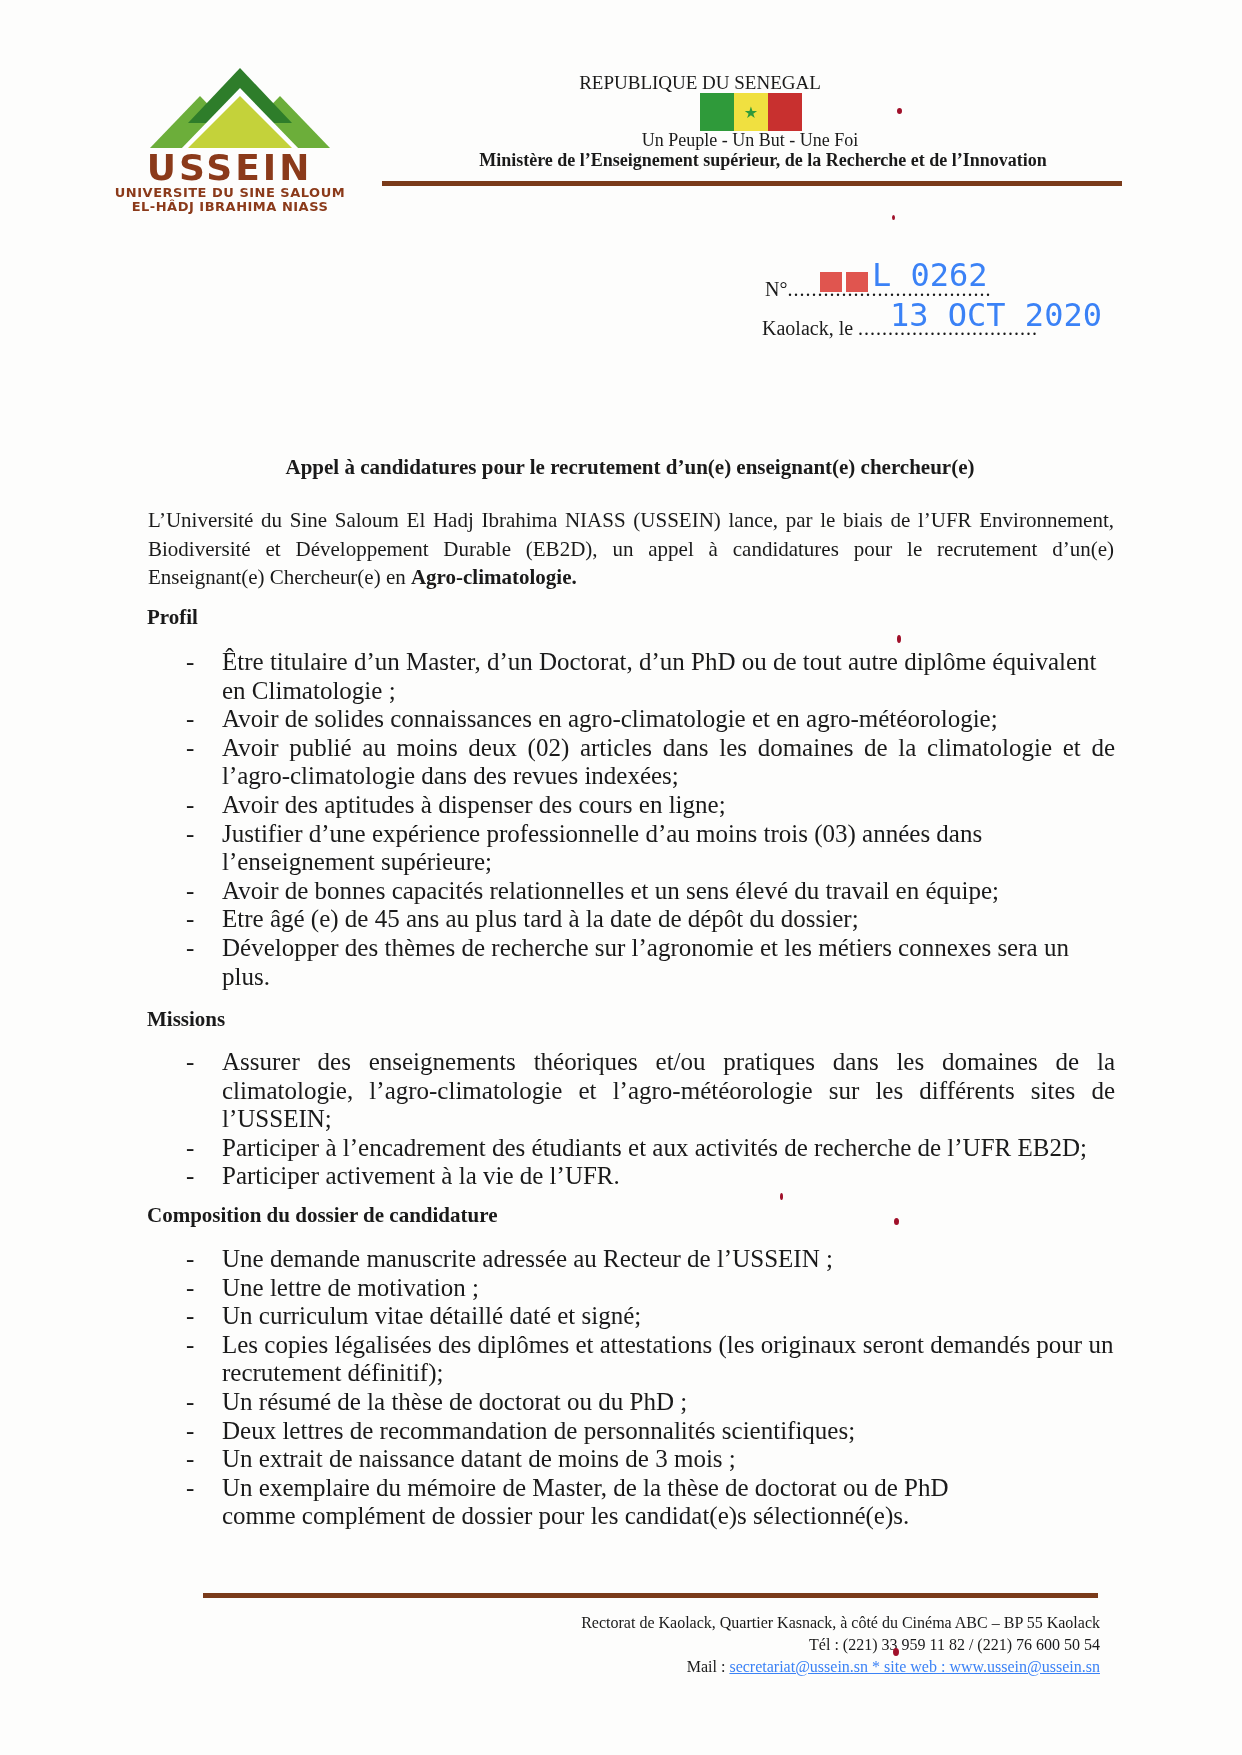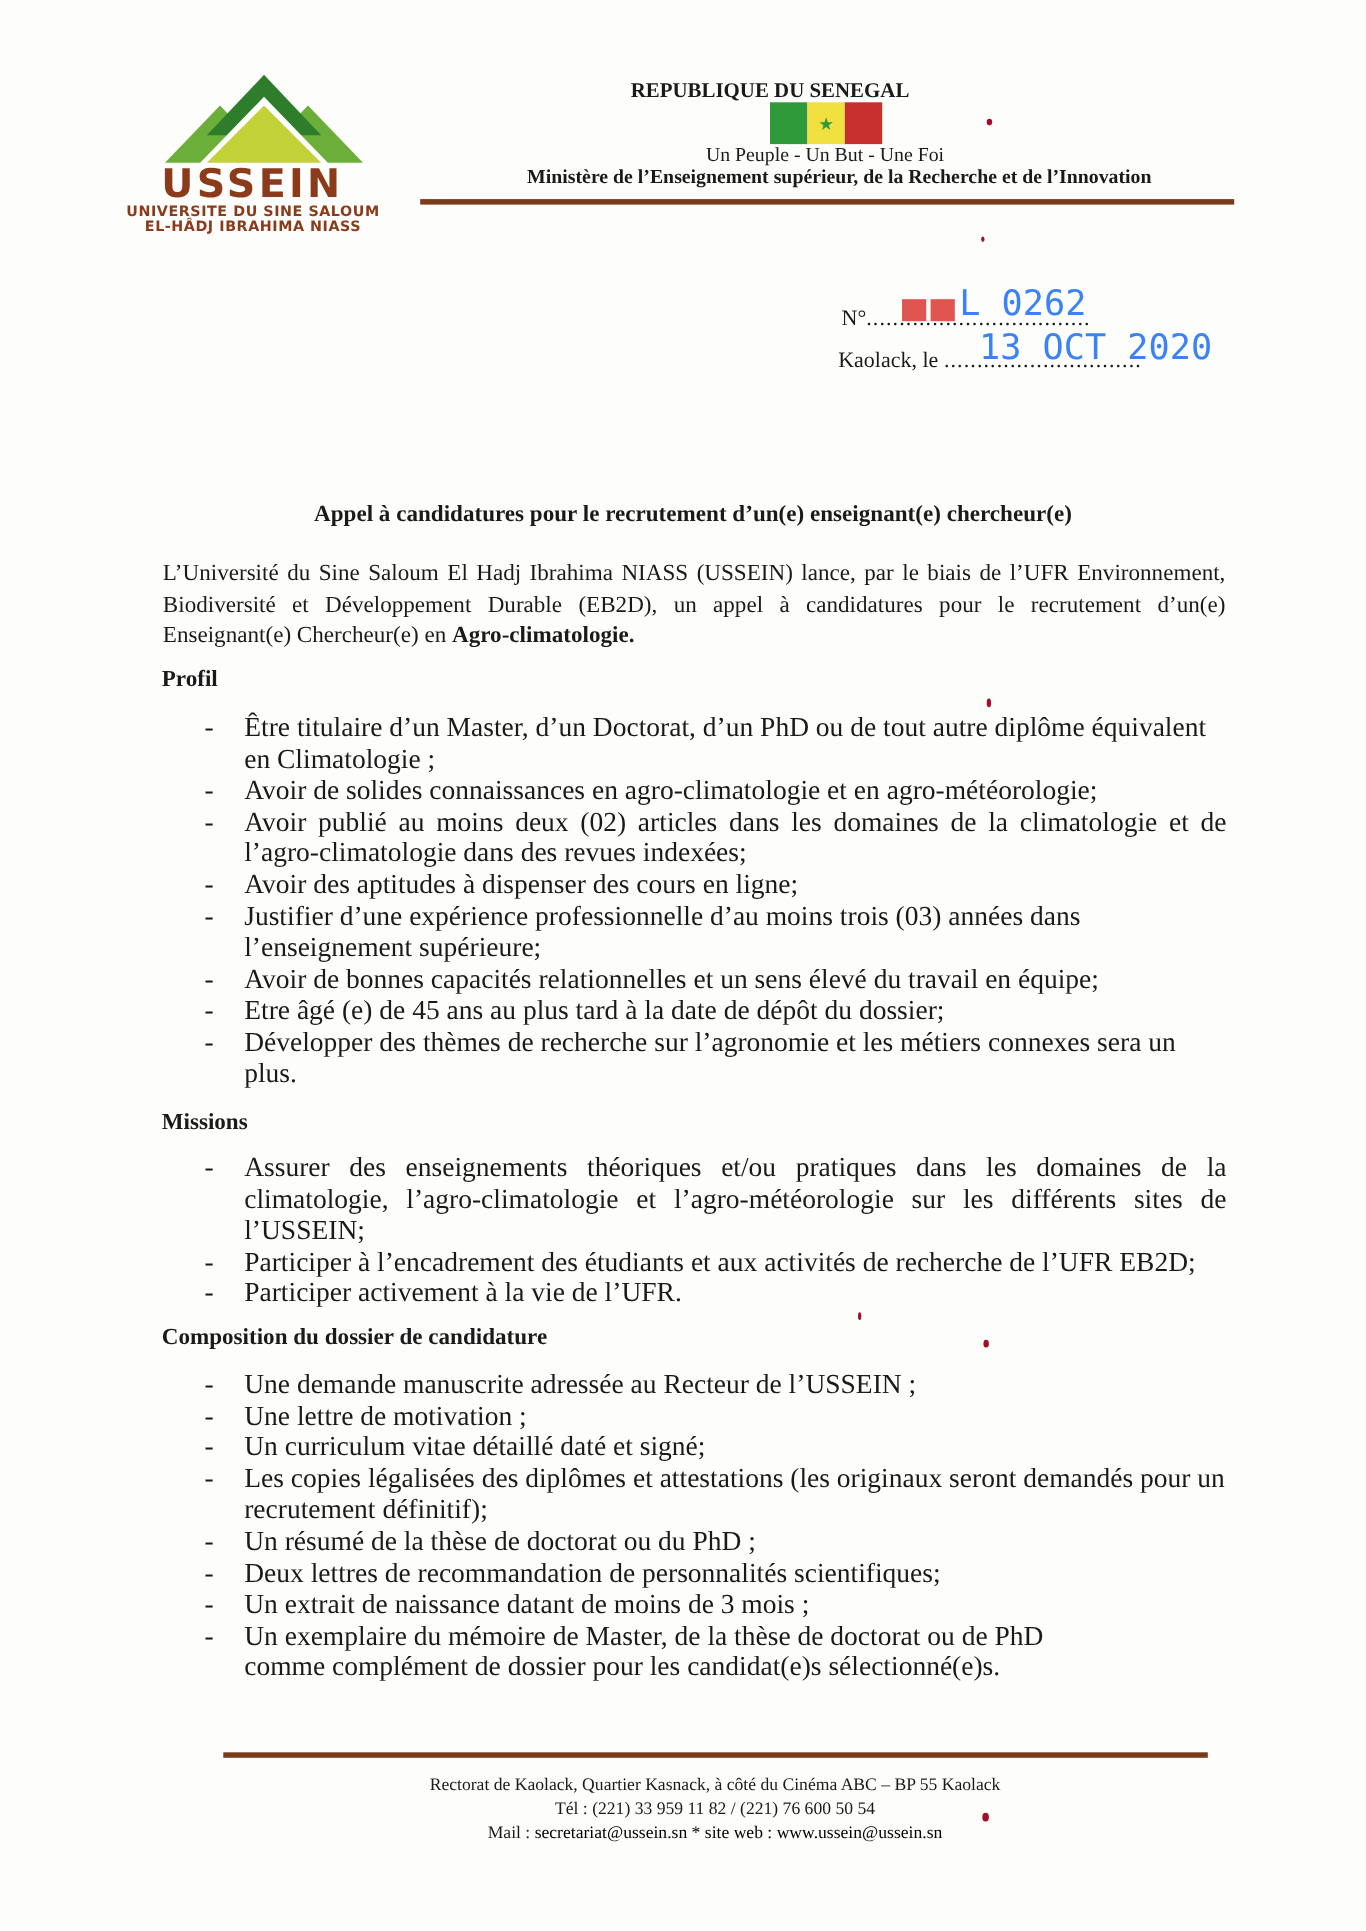--- a/index.html
+++ b/index.html
@@ -6,43 +6,43 @@
   body {
     width:1242px; height:1755px; background:#fdfdfc; position:relative; overflow:hidden;
     font-family: "Liberation Serif", serif; color:#1a1a1a;
   }
   .abs { position:absolute; }
   
   .logo { left:130px; top:68px; width:220px; height:150px; }
   .logo-word { left:122px; top:150px; width:215px; text-align:center; font-family:"DejaVu Sans", sans-serif; font-weight:bold; font-size:36px; letter-spacing:3px; color:#8b3a1a; line-height:36px; }
   .logo-sub { left:100px; width:260px; text-align:center; font-family:"DejaVu Sans", sans-serif; font-weight:bold; font-size:13px; color:#8b3a1a; letter-spacing:0.5px; line-height:15px; }
   
-  .rep { left:380px; top:72px; width:640px; text-align:center; font-weight:bold; font-size:19px; }
+  .rep { left:380px; top:72px; width:640px; text-align:center; font-weight:normal; font-size:19px; }
   .flag { left:700px; top:93px; width:102px; height:38px; display:flex; }
   .flag div { flex:1; position:relative; }
   .motto { left:380px; top:130px; width:740px; text-align:center; font-size:18px; }
   .ministry { left:393px; top:150px; width:740px; text-align:center; font-weight:bold; font-size:18px; }
   .rule { background:#7a3b1a; height:5px; }
   
   .num-line { left:765px; top:278px; font-size:20px; }
   .date-line { left:762px; top:317px; font-size:20px; }
   .dots { letter-spacing:1px; }
   .stamp { color:#3b82f6; font-family:"DejaVu Sans Mono", monospace; font-size:32px; }
   .stamp-block { display:inline-block; width:22px; height:20px; background:#e0554f; margin-right:4px; vertical-align:middle; }
   
   .title { left:140px; top:455px; width:980px; text-align:center; font-weight:bold; font-size:21px; }
   .intro { left:148px; top:506px; width:966px; font-size:21px; line-height:28.5px; text-align:justify; }
   .sec { left:147px; font-weight:bold; font-size:21px; }
   .list { left:180px; width:935px; font-size:25px; line-height:28.6px; margin:0; padding:0; list-style:none; }
   .list li { position:relative; padding-left:42px; text-align:left; }
   .list li.just { text-align:justify; }
   .list li::before { content:"-"; position:absolute; left:6px; top:0; }
   
-  .footer { left:200px; width:900px; text-align:center; font-size:16px; line-height:22px; }
-  .link { color:#000000; }
+  .footer { left:200px; width:900px; text-align:right; font-size:16px; line-height:22px; }
+  .link { color:#3b82f6; text-decoration:underline; }
   .speck { position:absolute; background:#a0102a; border-radius:50%; }
 </style>
 </head>
 <body>
 
 <svg class="abs logo" viewBox="0 0 220 150">
   <polygon points="20,80 70,28 120,80" fill="#6cae3a"></polygon>
   <polygon points="100,80 150,28 200,80" fill="#6cae3a"></polygon>
   <polygon points="58,55 110,0 162,55" fill="#2e7d2a"></polygon>
   <polygon points="50,82 110,20 170,82" fill="#fff"></polygon>

